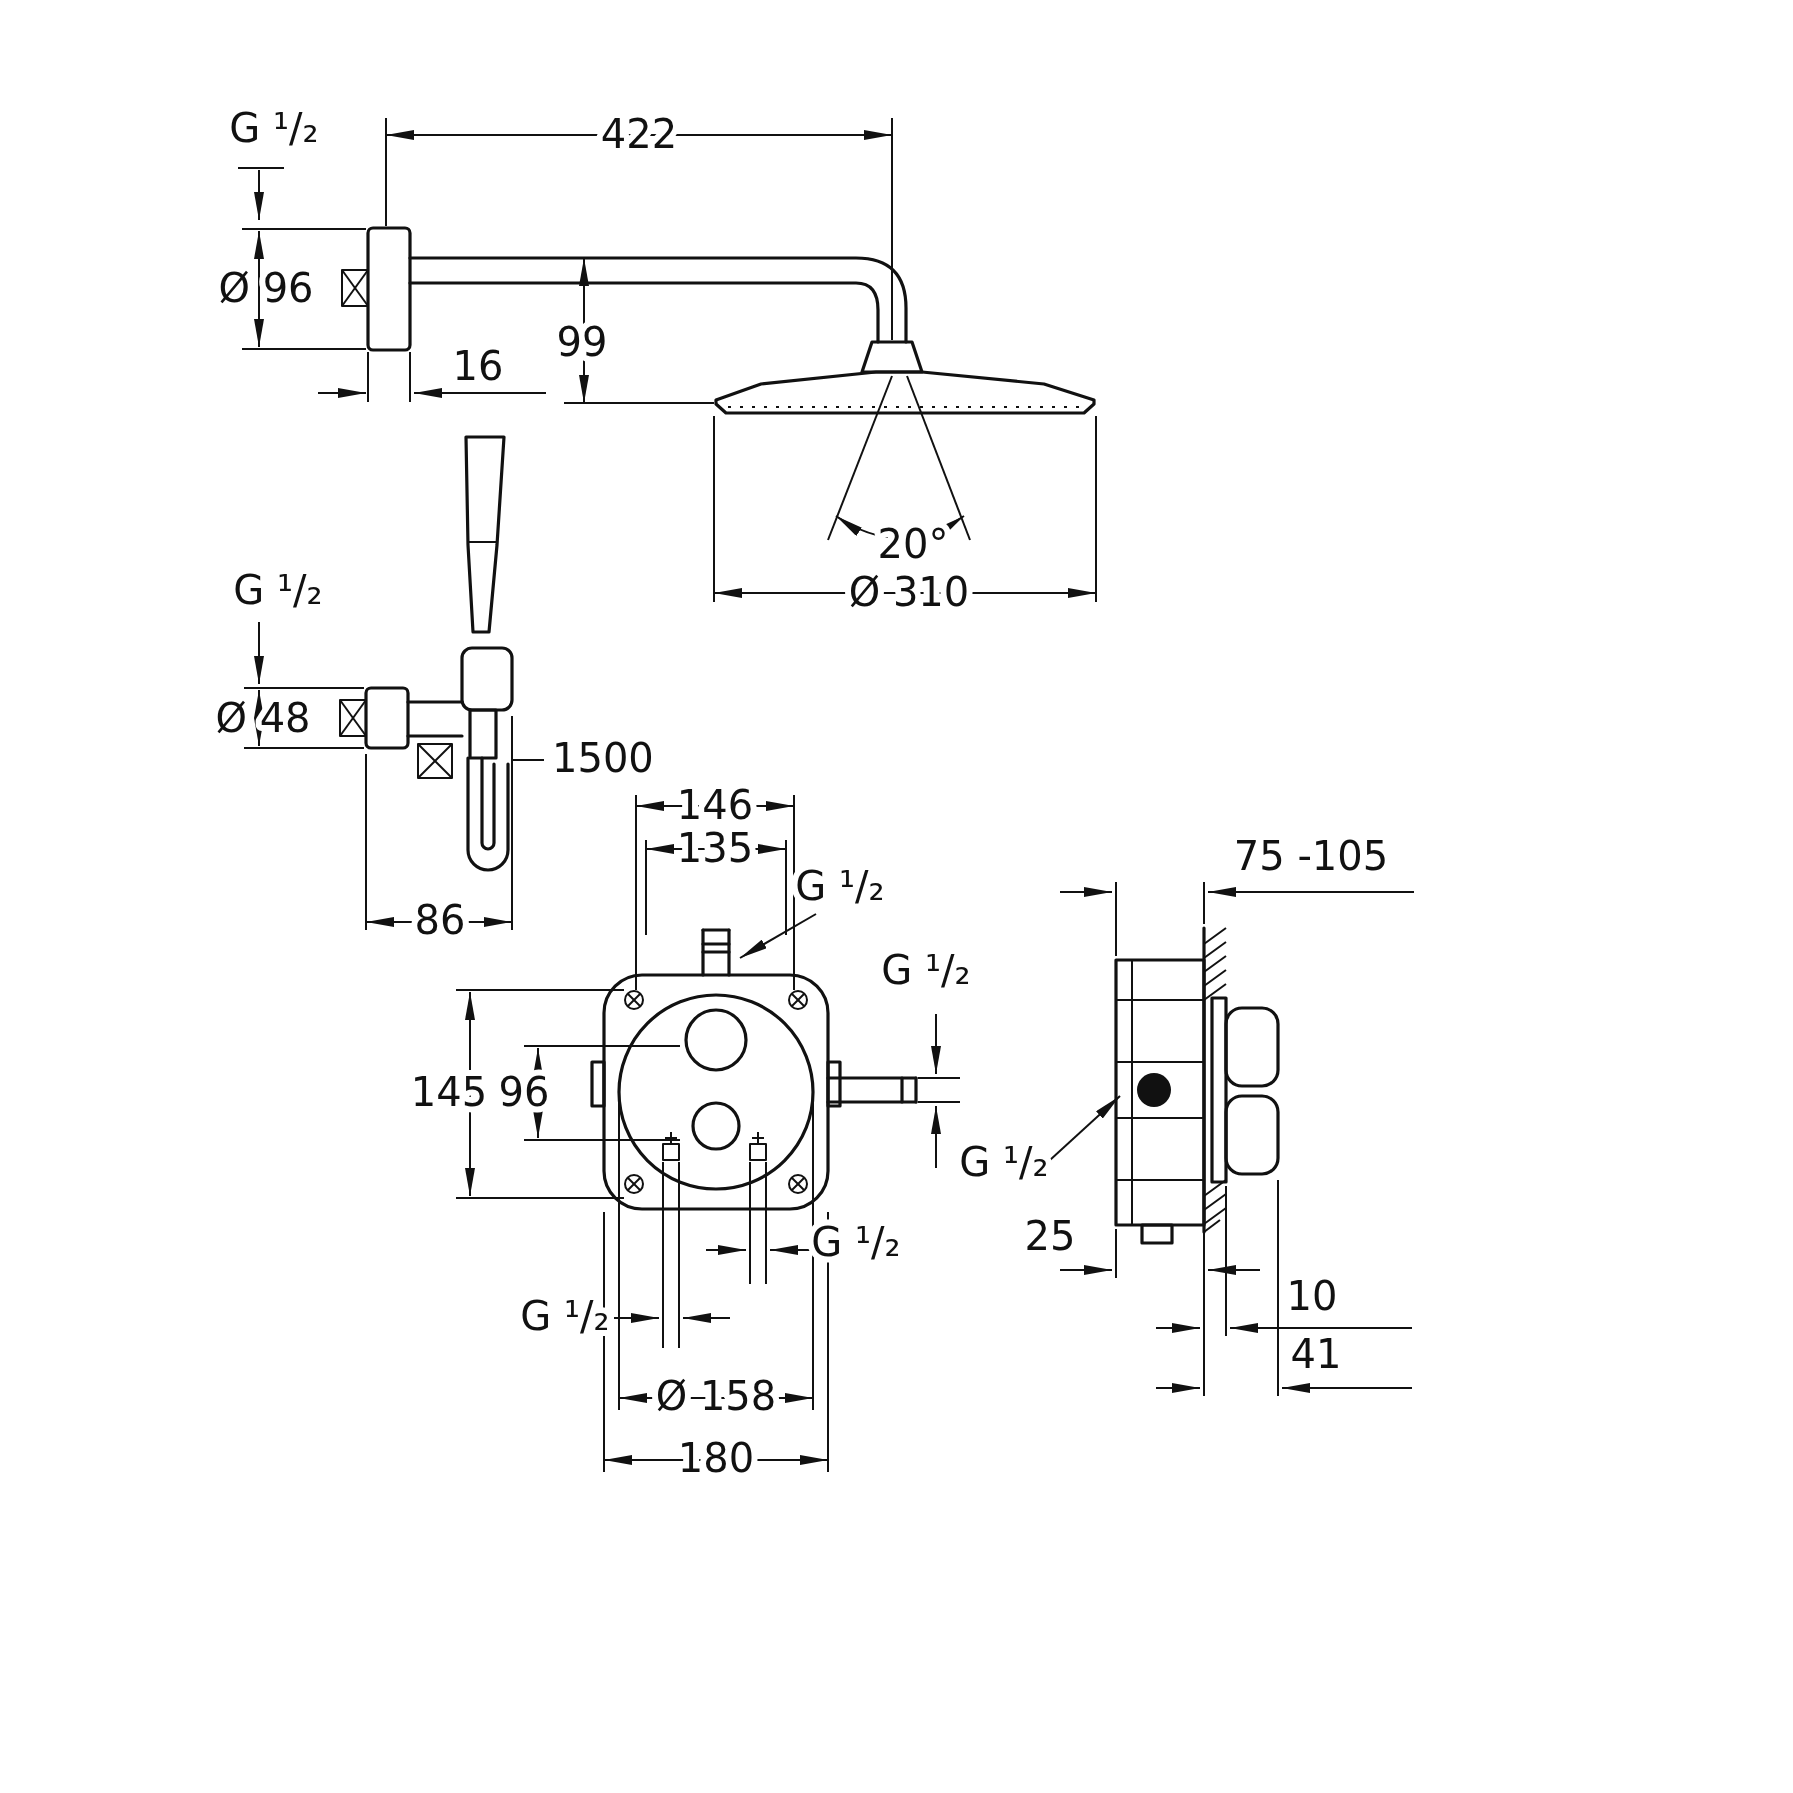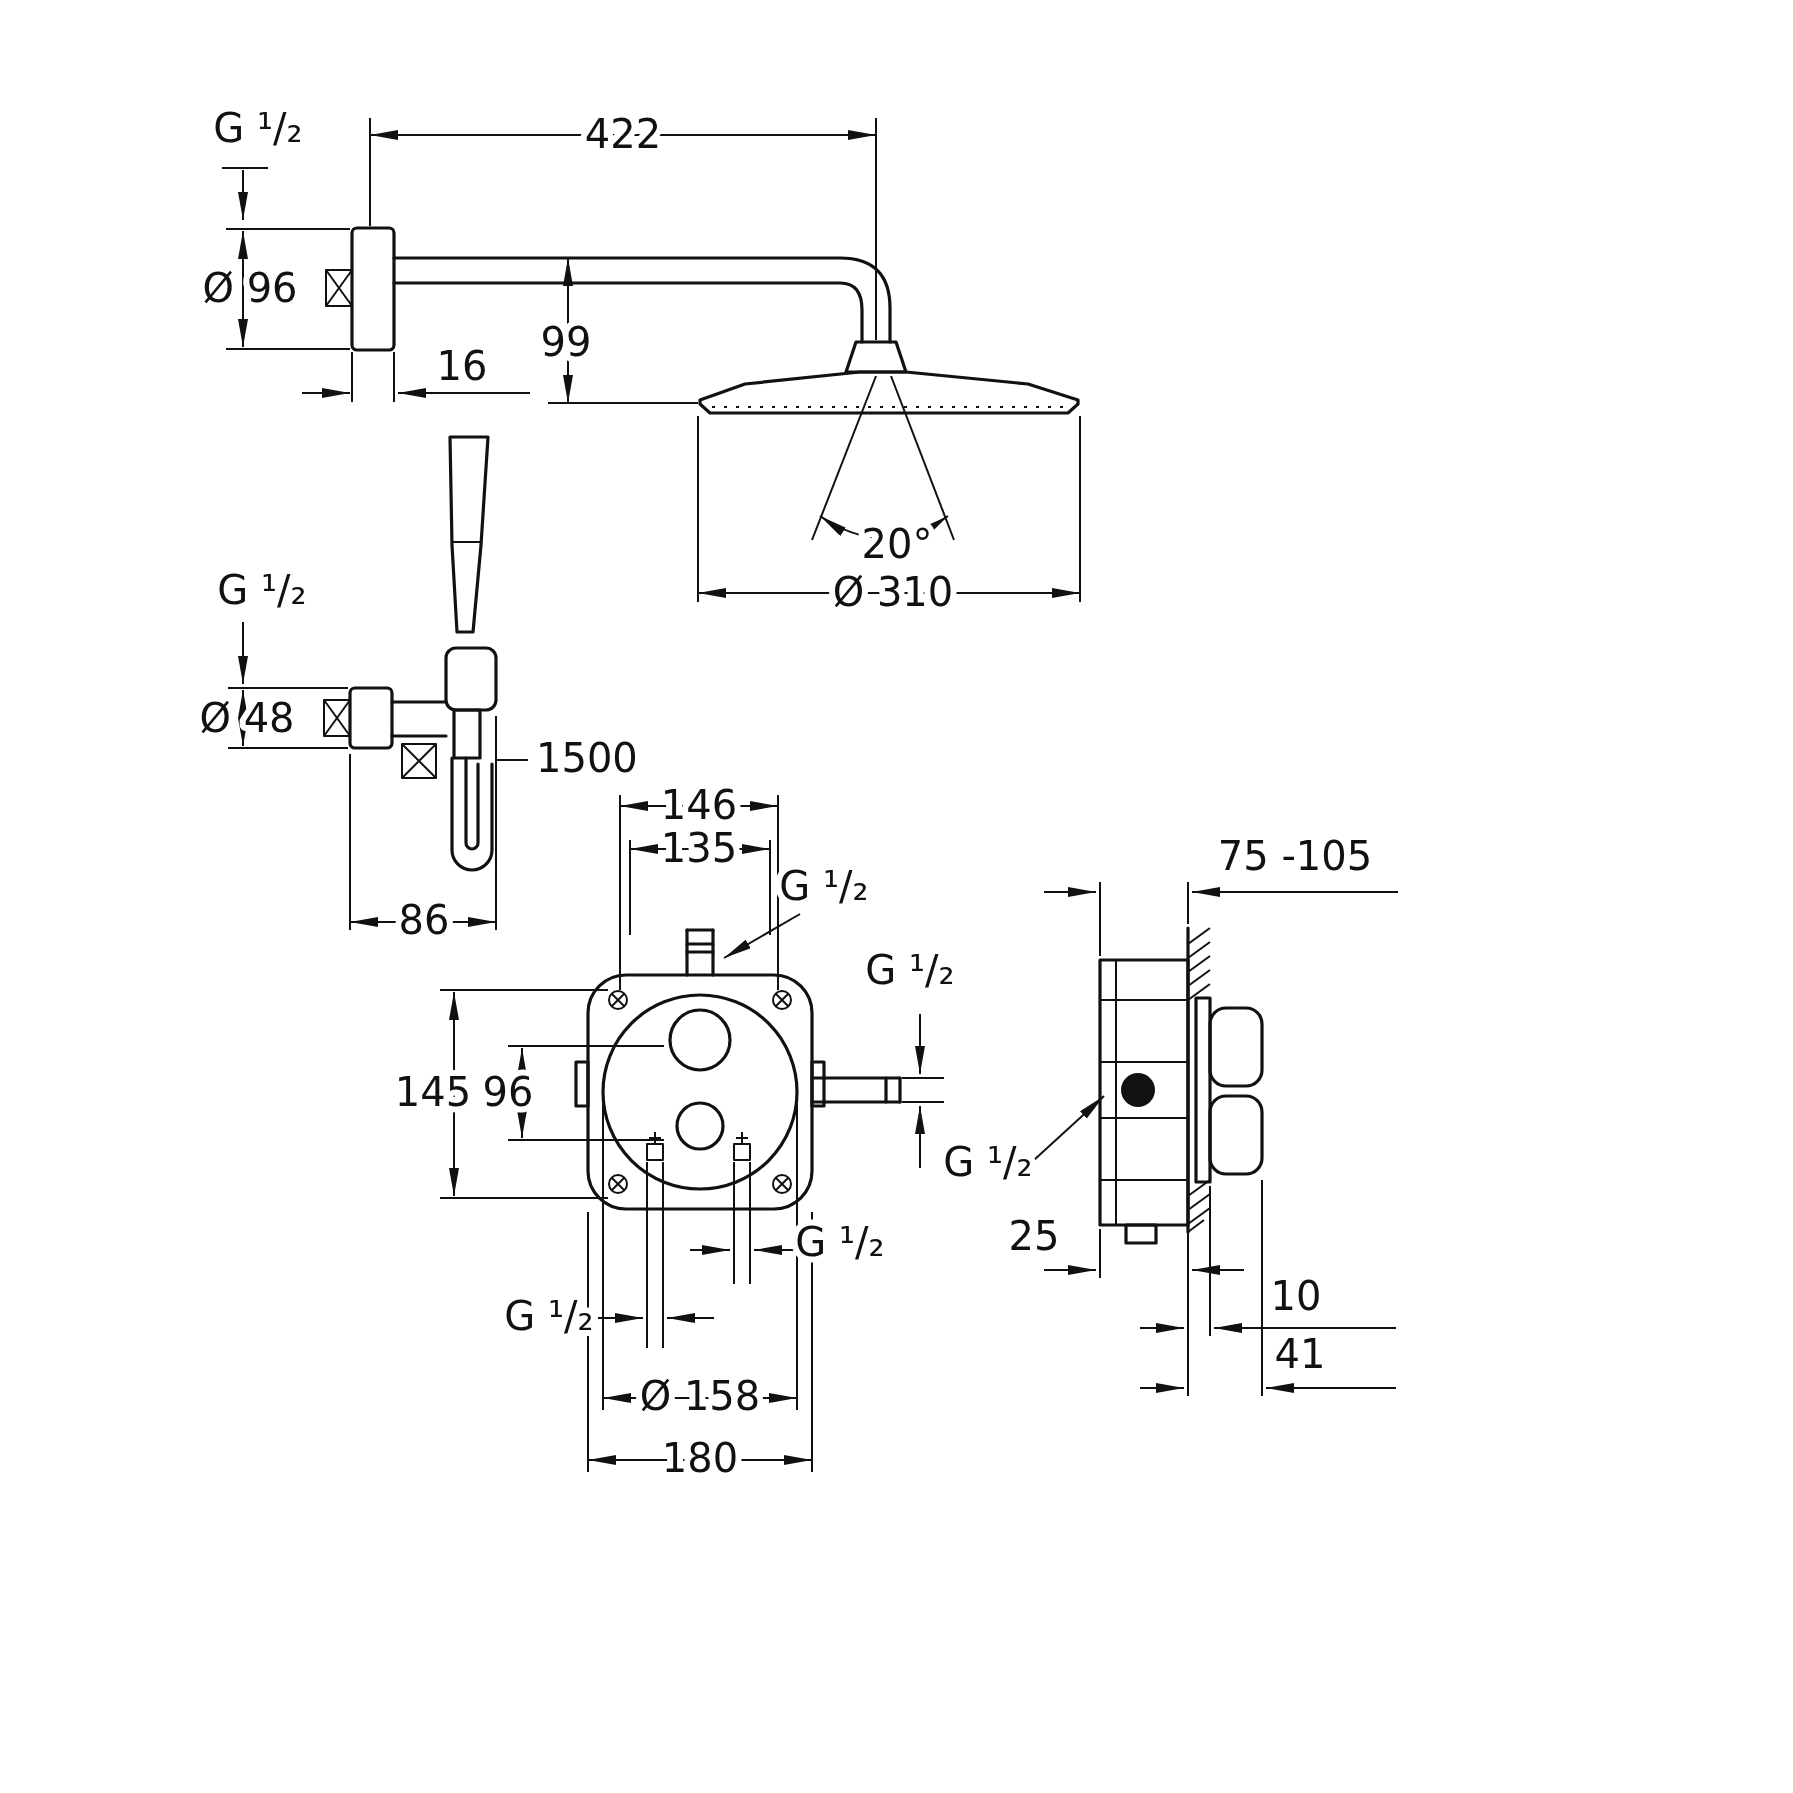--- a/index.html
+++ b/index.html
@@ -1,16 +1,16 @@
 <!DOCTYPE html>
 <html><head>
 <meta charset="utf-8">
 <style>
   html,body{margin:0;padding:0;background:#ffffff;}
-  .canvas{width:1602px;height:1793px;background:#ffffff;overflow:hidden;}
+  .canvas{width:1602px;height:1793px;background:#ffffff;overflow:hidden;padding-left:16px;}
   svg{display:block;}
   .obj{fill:none;stroke:#111111;stroke-width:3.2;stroke-linejoin:round;stroke-linecap:round;}
   .thin{fill:none;stroke:#111111;stroke-width:2;stroke-linejoin:round;}
   .fillp{fill:#111111;stroke:none;}
   .dim{font-family:"DejaVu Sans","Liberation Sans",sans-serif;font-size:40px;fill:#111111;
        stroke:#ffffff;stroke-width:12px;paint-order:stroke fill;stroke-linejoin:round;
        text-anchor:middle;}
   .dim-start{text-anchor:start;}
 </style>
 </head>

